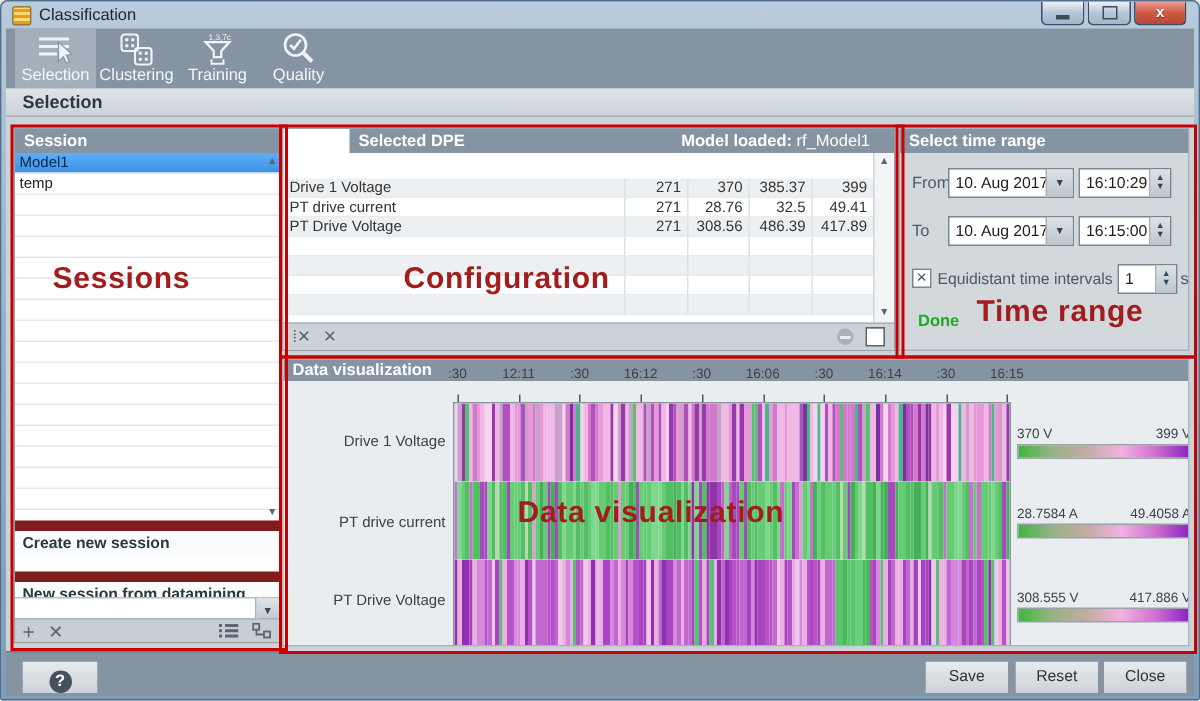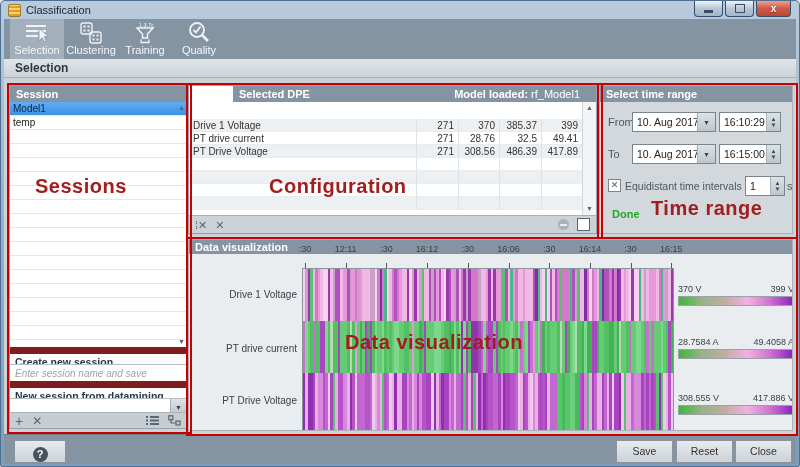--- a/index.html
+++ b/index.html
@@ -202,21 +202,20 @@
         <div class="s-row"></div>
         <div class="s-row"></div>
         <div class="s-row"></div>
         <div class="s-row"></div>
         <div class="s-row"></div>
         <div class="s-row"></div>
       </div>
     <span class="scroll-arrow" style="top:18px;">▲</span>
     <span class="scroll-arrow" style="top:252px;">▼</span>
     <div class="s-action" style="top:261px;">Create new session</div>
-    <input class="s-input" style="top: 278px;" placeholder="Enter session name and save">
     <div class="s-action" style="top:295px;">New session from datamining model</div>
     <div class="s-combo" style="top:312px;">
       <span class="combo-arrow-box">▼</span>
     </div>
     <div class="s-iconbar">
       <span class="ic" style="font-size:14px;">+</span>
       <span class="ic">✕</span>
       <span class="spacer"></span>
       <svg width="13" height="11" viewBox="0 0 13 11" class="ic">
         <g fill="#5a6672">

